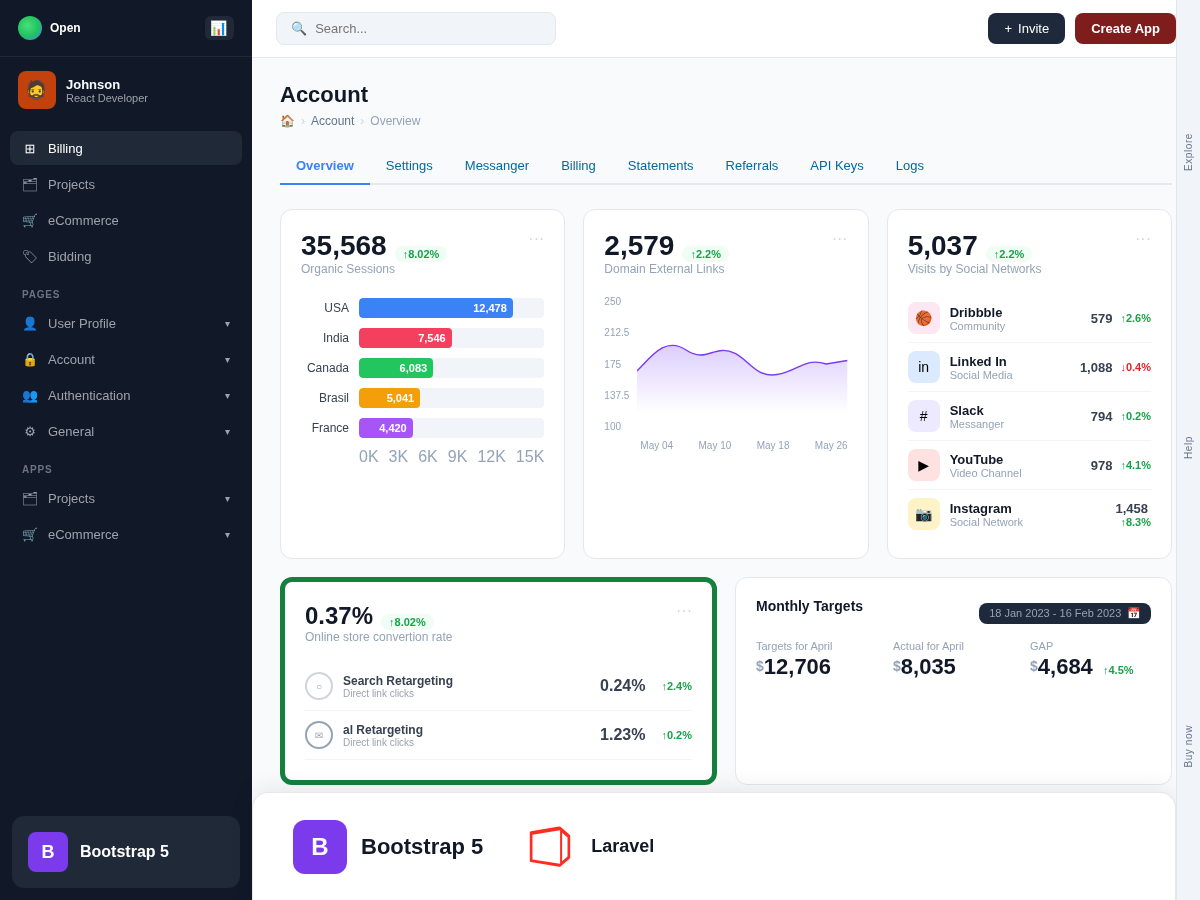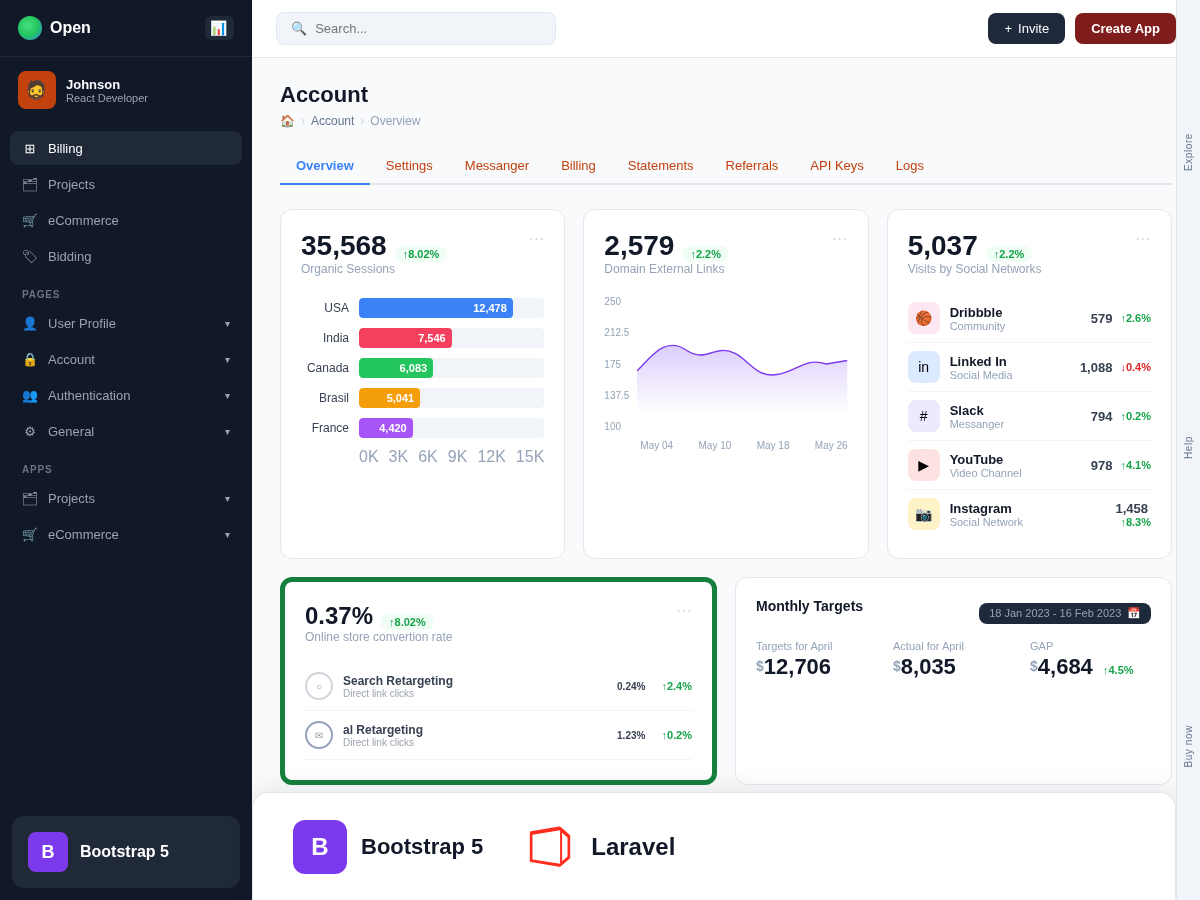--- a/index.html
+++ b/index.html
@@ -3,21 +3,21 @@
   <meta charset="utf-8">
   <style>
     * { margin: 0; padding: 0; box-sizing: border-box; }
     body { font-family: -apple-system, BlinkMacSystemFont, 'Segoe UI', sans-serif; background: #f1f5f9; display: flex; width: 1200px; height: 900px; overflow: hidden; }
 
     
     .sidebar { width: 252px; min-width: 252px; background: #111827; color: #e5e7eb; display: flex; flex-direction: column; height: 900px; overflow-y: auto; }
     .sidebar-header { display: flex; align-items: center; justify-content: space-between; padding: 16px 18px; border-bottom: 1px solid #1f2937; }
     .sidebar-logo { display: flex; align-items: center; gap: 8px; }
     .logo-icon { width: 24px; height: 24px; background: radial-gradient(circle at 40% 40%, #4ade80, #22c55e, #3b82f6); border-radius: 50%; }
-    .logo-text { font-size: 16px; font-weight: 600; color: #fff; text-align: right; }
+    .logo-text { font-size: 12px; font-weight: 600; color: #fff; text-align: right; }
     .sidebar-icon-btn { background: #1f2937; border: none; color: #9ca3af; cursor: pointer; padding: 4px 6px; border-radius: 6px; font-size: 14px; }
 
     .user-card { display: flex; align-items: center; gap: 10px; padding: 14px 18px; }
     .user-avatar { width: 38px; height: 38px; border-radius: 8px; background: #c2410c; overflow: hidden; display: flex; align-items: center; justify-content: center; font-size: 18px; }
     .user-name { font-size: 13px; font-weight: 600; color: #f9fafb; }
     .user-role { font-size: 11px; color: #9ca3af; }
 
     .sidebar-nav { padding: 8px 10px; flex: 1; }
     .nav-item { display: flex; align-items: center; gap: 10px; padding: 9px 12px; border-radius: 8px; cursor: pointer; color: #9ca3af; font-size: 13px; font-weight: 500; margin-bottom: 2px; }
     .nav-item.active { background: #1f2937; color: #fff; }
@@ -43,21 +43,21 @@
     
     .content { flex: 1; overflow-y: auto; padding: 24px 28px; }
     .page-header { margin-bottom: 20px; }
     .page-title { font-size: 22px; font-weight: 700; color: #111827; margin-bottom: 6px; }
     .breadcrumb { display: flex; align-items: center; gap: 6px; font-size: 12px; color: #94a3b8; }
     .breadcrumb-sep { color: #cbd5e1; }
     .breadcrumb-link { color: #64748b; cursor: pointer; }
     .breadcrumb-current { color: #94a3b8; }
 
     .tabs { display: flex; gap: 0; border-bottom: 2px solid #e5e7eb; margin-bottom: 24px; }
-    .tab { padding: 10px 16px; font-size: 13px; font-weight: 500; color: #c2410c; cursor: pointer; border-bottom: 2px solid transparent; margin-bottom: -2px; white-space: nowrap; }
+    .tab { padding: 10px 16px; font-size: 13px; font-weight: 500; color: #0369a1; cursor: pointer; border-bottom: 2px solid transparent; margin-bottom: -2px; white-space: nowrap; }
     .tab.active { color: #3b82f6; border-bottom-color: #3b82f6; font-weight: 600; }
 
     
     .cards-row { display: grid; grid-template-columns: 1fr 1fr 1fr; gap: 18px; margin-bottom: 18px; }
     .card { background: #fff; border-radius: 12px; padding: 20px; border: 1px solid #e5e7eb; }
     .card-header { display: flex; align-items: flex-start; justify-content: space-between; margin-bottom: 4px; }
     .metric-value { font-size: 28px; font-weight: 700; color: #111827; }
     .metric-badge { display: flex; align-items: center; gap: 3px; font-size: 11px; font-weight: 600; color: #16a34a; background: #f0fdf4; border-radius: 20px; padding: 2px 8px; margin-left: 8px; }
     .metric-label { font-size: 12px; color: #94a3b8; margin-bottom: 14px; }
     .card-menu { color: #d1d5db; font-size: 16px; cursor: pointer; }
@@ -94,21 +94,21 @@
     .monthly-metric-label { font-size: 11px; color: #94a3b8; margin-bottom: 2px; }
     .monthly-metric-value { font-size: 22px; font-weight: 700; color: #111827; }
     .monthly-metric-value .currency { font-size: 14px; color: #94a3b8; vertical-align: top; margin-top: 4px; display: inline-block; }
 
     .conv-value { font-size: 24px; font-weight: 700; color: #111827; }
     .retargeting-row { display: flex; align-items: center; gap: 10px; padding: 10px 0; border-bottom: 1px solid #f1f5f9; }
     .retargeting-icon { width: 28px; height: 28px; border-radius: 50%; border: 2px solid #d1d5db; display: flex; align-items: center; justify-content: center; color: #9ca3af; font-size: 10px; flex-shrink: 0; }
     .retargeting-info { flex: 1; }
     .retargeting-name { font-size: 12px; font-weight: 600; color: #374151; }
     .retargeting-sub { font-size: 10px; color: #9ca3af; }
-    .retargeting-pct { font-size: 10px; font-weight: 600; color: #374151; }
+    .retargeting-pct { font-size: 16px; font-weight: 600; color: #374151; }
     .retargeting-change { font-size: 11px; font-weight: 600; color: #16a34a; margin-left: 6px; }
     .tech-item { display: flex; align-items: center; gap: 14px; }
 
     .metric-header { display: flex; align-items: flex-end; }
   </style>
 </head>
 <body>
 
 <div style="display:flex; width:1200px; height:900px; overflow:hidden; position:relative;">
   <div class="sidebar">
@@ -509,16 +509,16 @@
     <div class="tech-item">
       <div style="width:54px; height:54px; background:#7c3aed; border-radius:12px; display:flex; align-items:center; justify-content:center; font-size:24px; font-weight:900; color:#fff;">B</div>
       <span style="font-size:22px; font-weight:700; color:#111827;">Bootstrap 5</span>
     </div>
     <div class="tech-item">
       <div style="width:54px; height:54px; display:flex; align-items:center; justify-content:center;">
         <svg width="42" height="42" viewBox="0 0 50 52" fill="none" xmlns="http://www.w3.org/2000/svg">
           <path d="M49.3 10.7L38.3 1.2C37.7 0.7 36.9 0.5 36.1 0.6L1.3 6.4C0.5 6.5 0 7.2 0 8V43.1C0 43.9 0.5 44.6 1.3 44.7L36.1 50.5C36.3 50.5 36.5 50.6 36.7 50.6C37.3 50.6 37.9 50.4 38.3 49.9L49.3 40.4C49.8 40 50 39.4 50 38.8V12.3C50 11.7 49.8 11.1 49.3 10.7ZM37.5 46.8L3.3 41.4V10.7L37.5 5.3V46.8ZM46.7 37.8L40 43.6V8.5L46.7 14.3V37.8Z" fill="#FF2D20"></path>
         </svg>
       </div>
-      <span style="font-size:24px; font-weight:700; color:#111827;">Laravel</span>
+      <span style="font-size:18px; font-weight:700; color:#111827;">Laravel</span>
     </div>
   </div>
 </div>
 
 </body></html>

